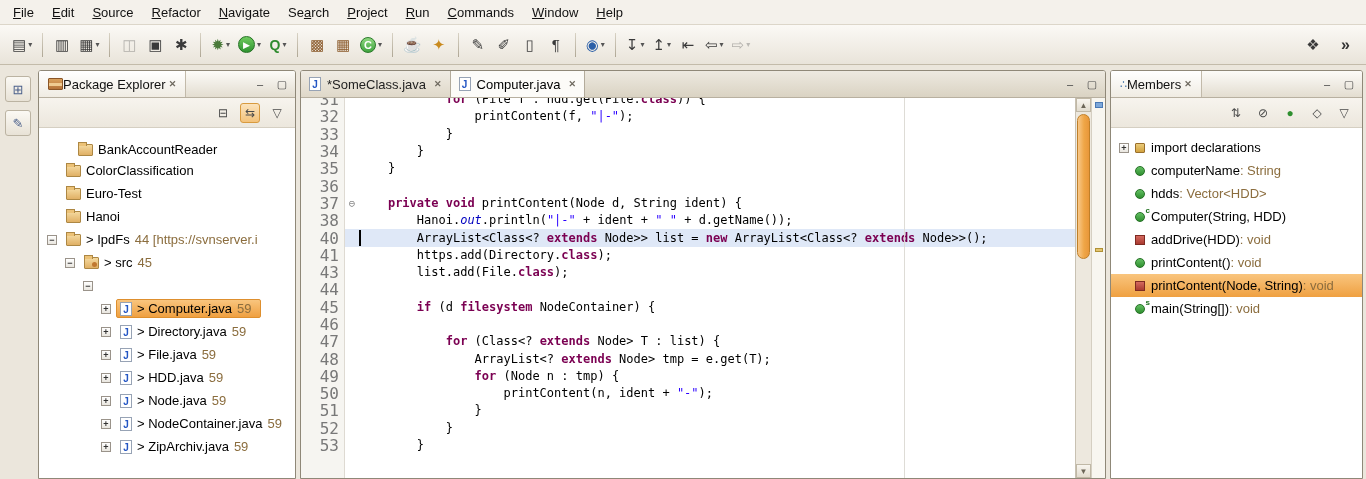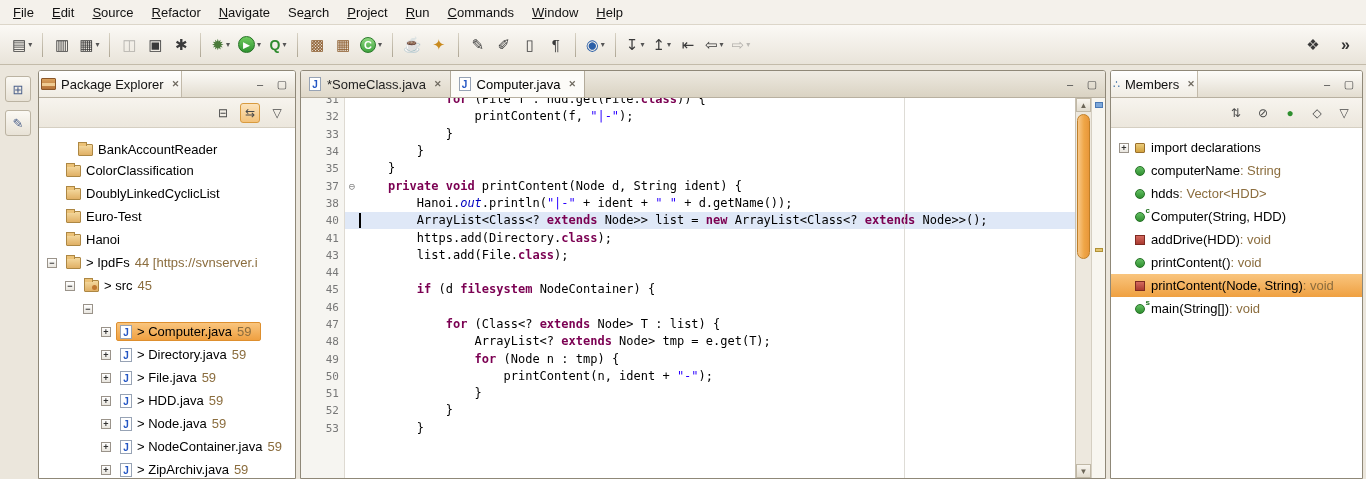--- a/index.html
+++ b/index.html
@@ -26,21 +26,21 @@
   .g-package{color:#8B5A2B}
   
   .workbench{position:absolute;top:65px;left:0;right:0;bottom:0}
   .left-strip{position:absolute;left:0;top:5px;width:36px;bottom:0;display:flex;flex-direction:column;align-items:center;gap:8px;padding-top:6px}
   .strip-btn{width:26px;height:26px;border:1px solid #BBB3A2;border-radius:3px;background:linear-gradient(#FBF9F4,#E8E2D6);display:flex;align-items:center;justify-content:center;font-size:13px;color:#4A5F8A}
   .panel{position:absolute;top:5px;bottom:0;background:#FFF;border:1px solid #8F8878;border-radius:3px 3px 0 0;overflow:hidden;display:flex;flex-direction:column}
   #pkg-panel{left:38px;width:258px}
   #editor-panel{left:300px;width:806px}
   #members-panel{left:1110px;width:253px}
   .view-header{height:27px;background:linear-gradient(#FCFBF8,#E3DDD0);border-bottom:1px solid #B8B0A0;display:flex;align-items:stretch;position:relative;flex:none}
-  .view-tab{display:flex;align-items:center;gap:5px;padding:0 2px;background:linear-gradient(#FFFFFF,#F0ECE3);border-right:1px solid #C2BAAA;font-size:13px;color:#111;white-space:nowrap}
+  .view-tab{display:flex;align-items:center;padding:0 9px;background:linear-gradient(#FFFFFF,#F0ECE3);border-right:1px solid #C2BAAA;font-size:13px;color:#111;white-space:nowrap}
   .view-title{font-weight:normal}
   .tab-close{font-size:9px;color:#6F6A60;margin-left:3px;font-weight:bold}
   .winbtns{position:absolute;right:6px;top:0;bottom:0;display:flex;align-items:center;gap:8px;color:#444;font-size:11px}
   .winbtn{width:14px;text-align:center}
   .subtoolbar{height:30px;background:linear-gradient(#F7F4EE,#ECE7DD);border-bottom:1px solid #D5CFC2;display:flex;align-items:center;justify-content:flex-end;gap:7px;padding:0 8px;flex:none}
   .mini-btn{min-width:20px;height:20px;display:flex;align-items:center;justify-content:center;font-size:12px;color:#4A4A4A;border-radius:3px;border:1px solid transparent}
   .mini-btn.active{border:1px solid #D89A3E;background:linear-gradient(#FBE3BC,#F3C27B)}
   
   .tree{flex:1;background:#FFF;font-size:13px;overflow:hidden;padding-top:8px;white-space:nowrap}
   .tree-row{height:23px;display:flex;align-items:center}
@@ -59,21 +59,21 @@
   .tabic{margin-right:1px}
   
   .tabbar{height:27px;background:linear-gradient(#EDE9E0,#DAD3C3);border-bottom:1px solid #B8B0A0;display:flex;position:relative;flex:none}
   .etab{display:flex;align-items:center;gap:5px;padding:0 8px;font-size:13px;border-right:1px solid #B3AB9B;background:linear-gradient(#F0ECE4,#DFD8C9);color:#222;white-space:nowrap}
   .etab.active{background:#FCFBF8;color:#000}
   .editor-body{flex:1;display:flex;overflow:hidden;background:#FFF}
   .code-area{flex:1;position:relative;overflow:hidden}
   .gutter-bg{position:absolute;left:0;top:0;bottom:0;width:44px;background:#F6F5F1;border-right:1px solid #DEDAD2}
   .code-lines{position:absolute;top:-7px;left:0;right:0}
   .code-row{display:flex;height:17.3px;align-items:center;font:12px/17px "DejaVu Sans Mono",monospace}
-  .ln{width:44px;flex:none;text-align:right;color:#787878;font-size:11px;padding-right:6px}
+  .ln{width:44px;flex:none;text-align:right;color:#787878;font-size:16px;padding-right:6px}
   .line-body{flex:1;display:flex;position:relative;height:100%;align-items:center;overflow:hidden}
   .current .line-body{background:#DFE8F7}
   .fold{width:14px;flex:none;text-align:center;color:#8A8A8A;font-size:11px}
   .ctext{white-space:pre;color:#000}
   .tk{color:#7B0052;font-weight:bold}
   .ts{color:#2A00FF}
   .tf{color:#0000C0;font-style:italic}
   .cursor{position:absolute;left:14px;top:1px;bottom:1px;width:2px;background:#000}
   .print-margin{position:absolute;left:603px;top:0;bottom:0;width:1px;background:#DEDCD6}
   .vscroll{width:16px;flex:none;background:#EDE8DE;border-left:1px solid #C8C1B2;position:relative}
@@ -274,27 +274,20 @@
           <div class="expander-space"></div>
           <div class="row-content">
             <div class="ticon ic-project"></div>
             <span>ColorClassification</span>
           </div>
         </div>
         <div class="tree-row" style="padding-left: 8px;">
           <div class="expander-space"></div>
           <div class="row-content">
             <div class="ticon ic-project"></div>
-            <span>DoublyLinkedCyclicList</span>
-          </div>
-        </div>
-        <div class="tree-row" style="padding-left: 8px;">
-          <div class="expander-space"></div>
-          <div class="row-content">
-            <div class="ticon ic-project"></div>
             <span>Euro-Test</span>
           </div>
         </div>
         <div class="tree-row" style="padding-left: 8px;">
           <div class="expander-space"></div>
           <div class="row-content">
             <div class="ticon ic-project"></div>
             <span>Hanoi</span>
           </div>
         </div>
@@ -428,20 +421,27 @@
               </div>
             </div>
             <div class="code-row">
               <div class="ln">35</div>
               <div class="line-body">
                 <div class="fold"></div>
                 <div class="ctext"><span>    </span><span>}</span></div>
               </div>
             </div>
             <div class="code-row">
+              <div class="ln">36</div>
+              <div class="line-body">
+                <div class="fold"></div>
+                <div class="ctext"><span></span></div>
+              </div>
+            </div>
+            <div class="code-row">
               <div class="ln">37</div>
               <div class="line-body">
                 <div class="fold">⊖</div>
                 <div class="ctext"><span>    </span><span class="tk">private</span><span> </span><span class="tk">void</span><span> printContent(Node d, String ident) {</span></div>
               </div>
             </div>
             <div class="code-row">
               <div class="ln">38</div>
               <div class="line-body">
                 <div class="fold"></div>

